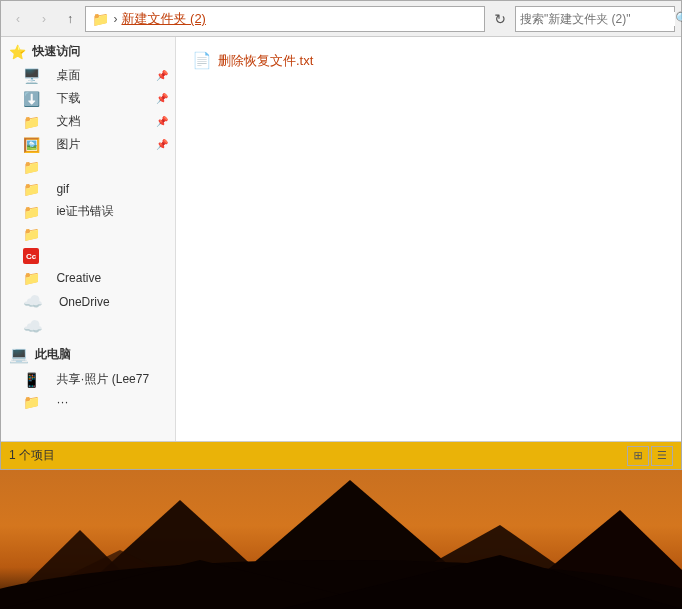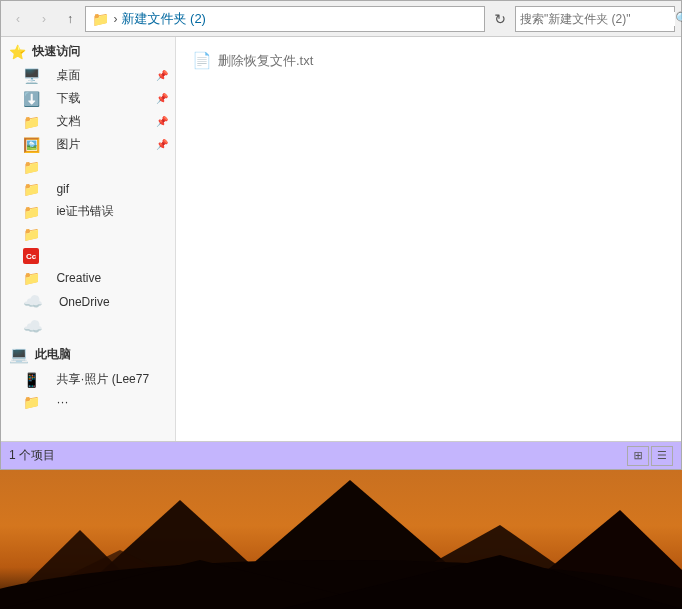--- a/index.html
+++ b/index.html
@@ -63,21 +63,22 @@
       color: #555;
       font-size: 12px;
     }
 
     .address-folder-icon {
       color: #e8a000;
       font-size: 14px;
     }
 
     .address-text {
-      color: #0369a1;
+      color: #c2410c;
+      text-decoration: underline;
     }
 
     .refresh-btn {
       width: 22px;
       height: 22px;
       background: none;
       border: none;
       cursor: pointer;
       display: flex;
       align-items: center;
@@ -260,27 +261,27 @@
     }
 
     .file-icon {
       font-size: 16px;
       color: #555;
       flex-shrink: 0;
     }
 
     .file-name {
       font-size: 13px;
-      color: #737373;
+      color: #c2410c;
     }
 
     
     .statusbar {
       height: 28px;
-      background: #c4b5fd;
+      background: #eab308;
       border-top: 1px solid #ccc;
       display: flex;
       align-items: center;
       padding: 0 8px;
       justify-content: space-between;
     }
 
     .status-text {
       font-size: 12px;
       color: #333;

